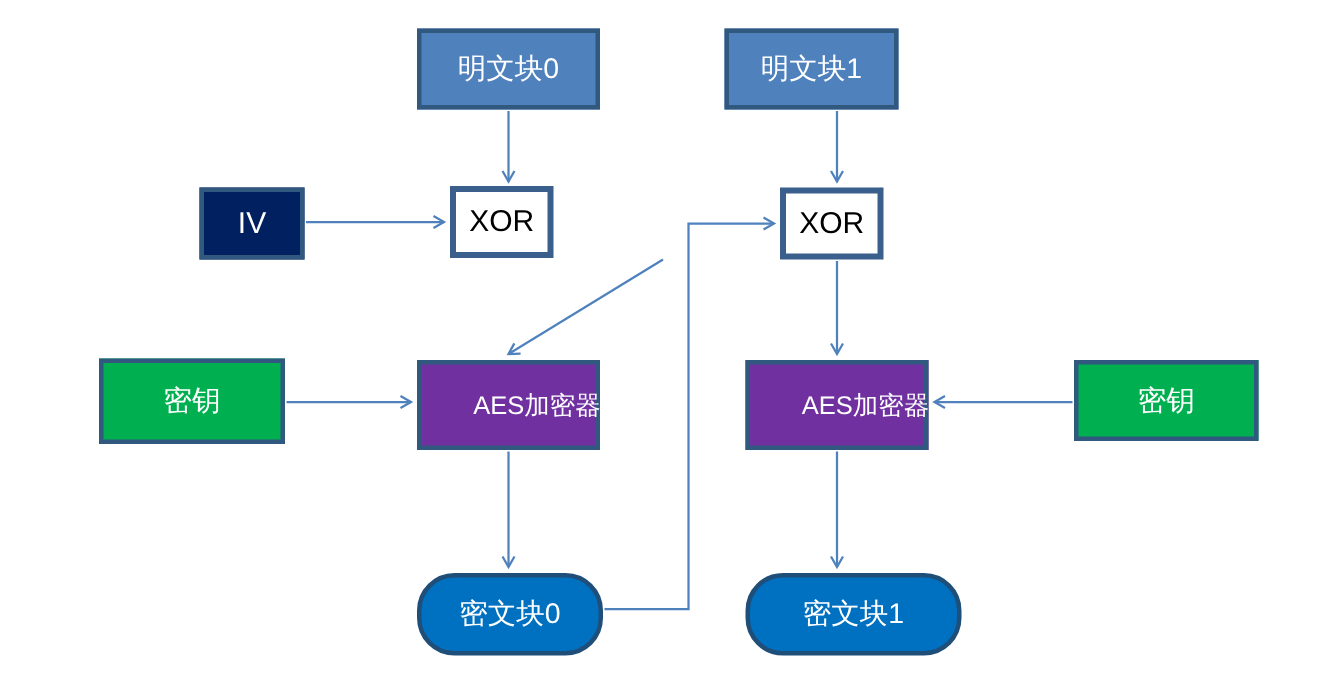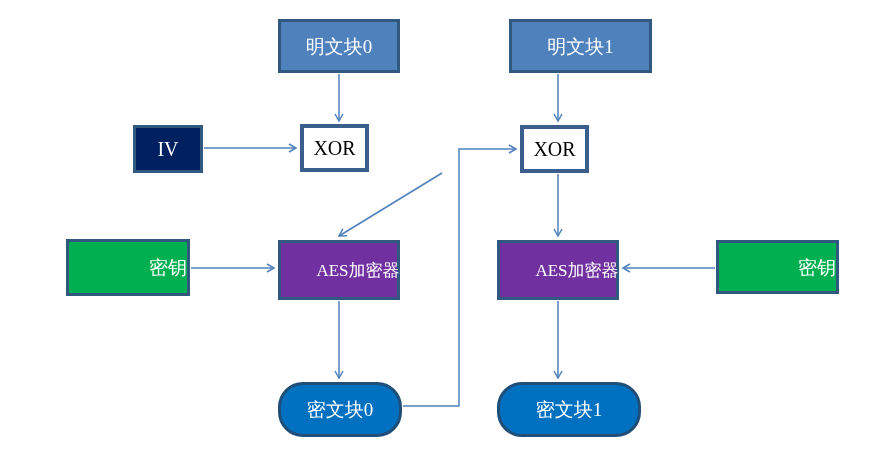--- a/index.html
+++ b/index.html
@@ -22,38 +22,37 @@
     position: absolute;
     display: flex;
     align-items: center;
     justify-content: center;
     text-align: center;
     color: var(--text-light, #ffffff);
     border: 3px solid var(--border-shape, #31597F);
     font-size: 19px;
     line-height: 1;
     white-space: nowrap;
-    font-family: Liberation Serif, serif;
   }
 
   .node.plaintext  { background: var(--fill-plaintext, #4F81BD); }
   .node.iv         { background: var(--fill-iv, #002060); font-size: 20px; justify-content: center; }
-  .node.key        { background: var(--fill-key, #00B050); justify-content: flex-end; }
+  .node.key        { background: var(--fill-key, #00B050); }
   .node.aes        { background: var(--fill-aes, #7030A0); font-size: 17px; padding-left: 38px; }
   .node.cipher     { background: var(--fill-cipher, #0070C0); border-color: var(--border-cipher, #1F4E79); border-radius: 25px; }
   .node.xor {
     background: var(--fill-xor, #ffffff);
     color: var(--text-dark, #000000);
     border: 4px solid var(--border-xor, #3A5F8C);
     font-size: 20px;
   }
 
   
   #plaintext0 { left: 278px; top: 19px;  width: 122px; height: 54px; }
-  #plaintext1 { left: 509px; top: 19px;  width: 143px; height: 54px; }
+  #plaintext1 { left: 483px; top: 19px;  width: 116px; height: 54px; }
   #iv         { left: 133px; top: 125px; width: 70px;  height: 48px; }
   #xor1       { left: 300px; top: 124px; width: 69px;  height: 48px; }
   #xor2       { left: 520px; top: 125px; width: 69px;  height: 48px; }
   #key-left   { left: 66px;  top: 239px; width: 124px; height: 57px; }
   #key-right  { left: 716px; top: 240px; width: 123px; height: 54px; }
   #aes1       { left: 278px; top: 240px; width: 122px; height: 60px; }
   #aes2       { left: 497px; top: 240px; width: 122px; height: 60px; }
   #cipher0    { left: 278px; top: 382px; width: 124px; height: 55px; }
   #cipher1    { left: 497px; top: 382px; width: 144px; height: 55px; }
 

